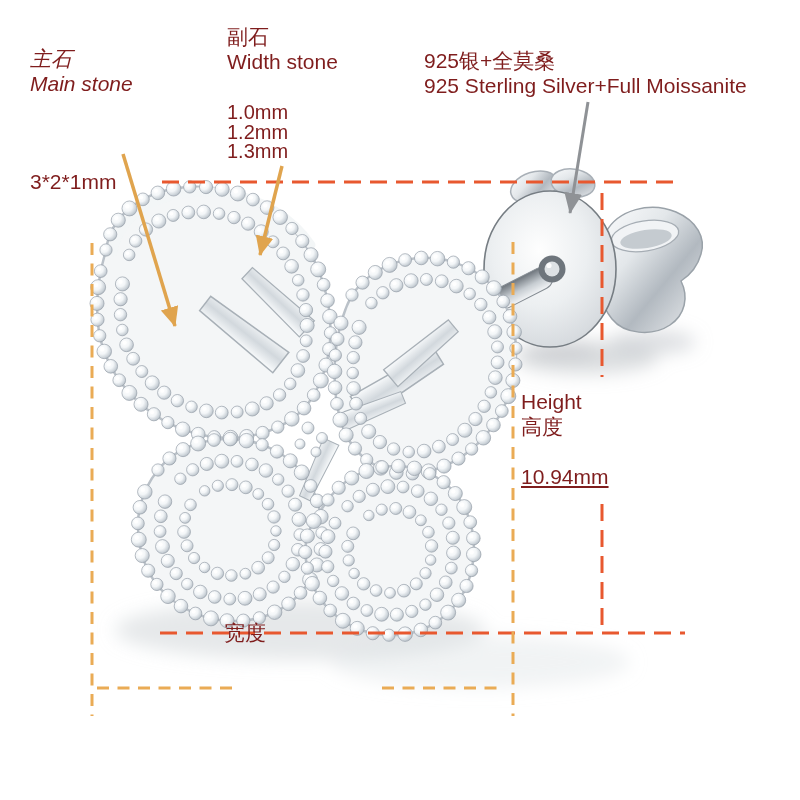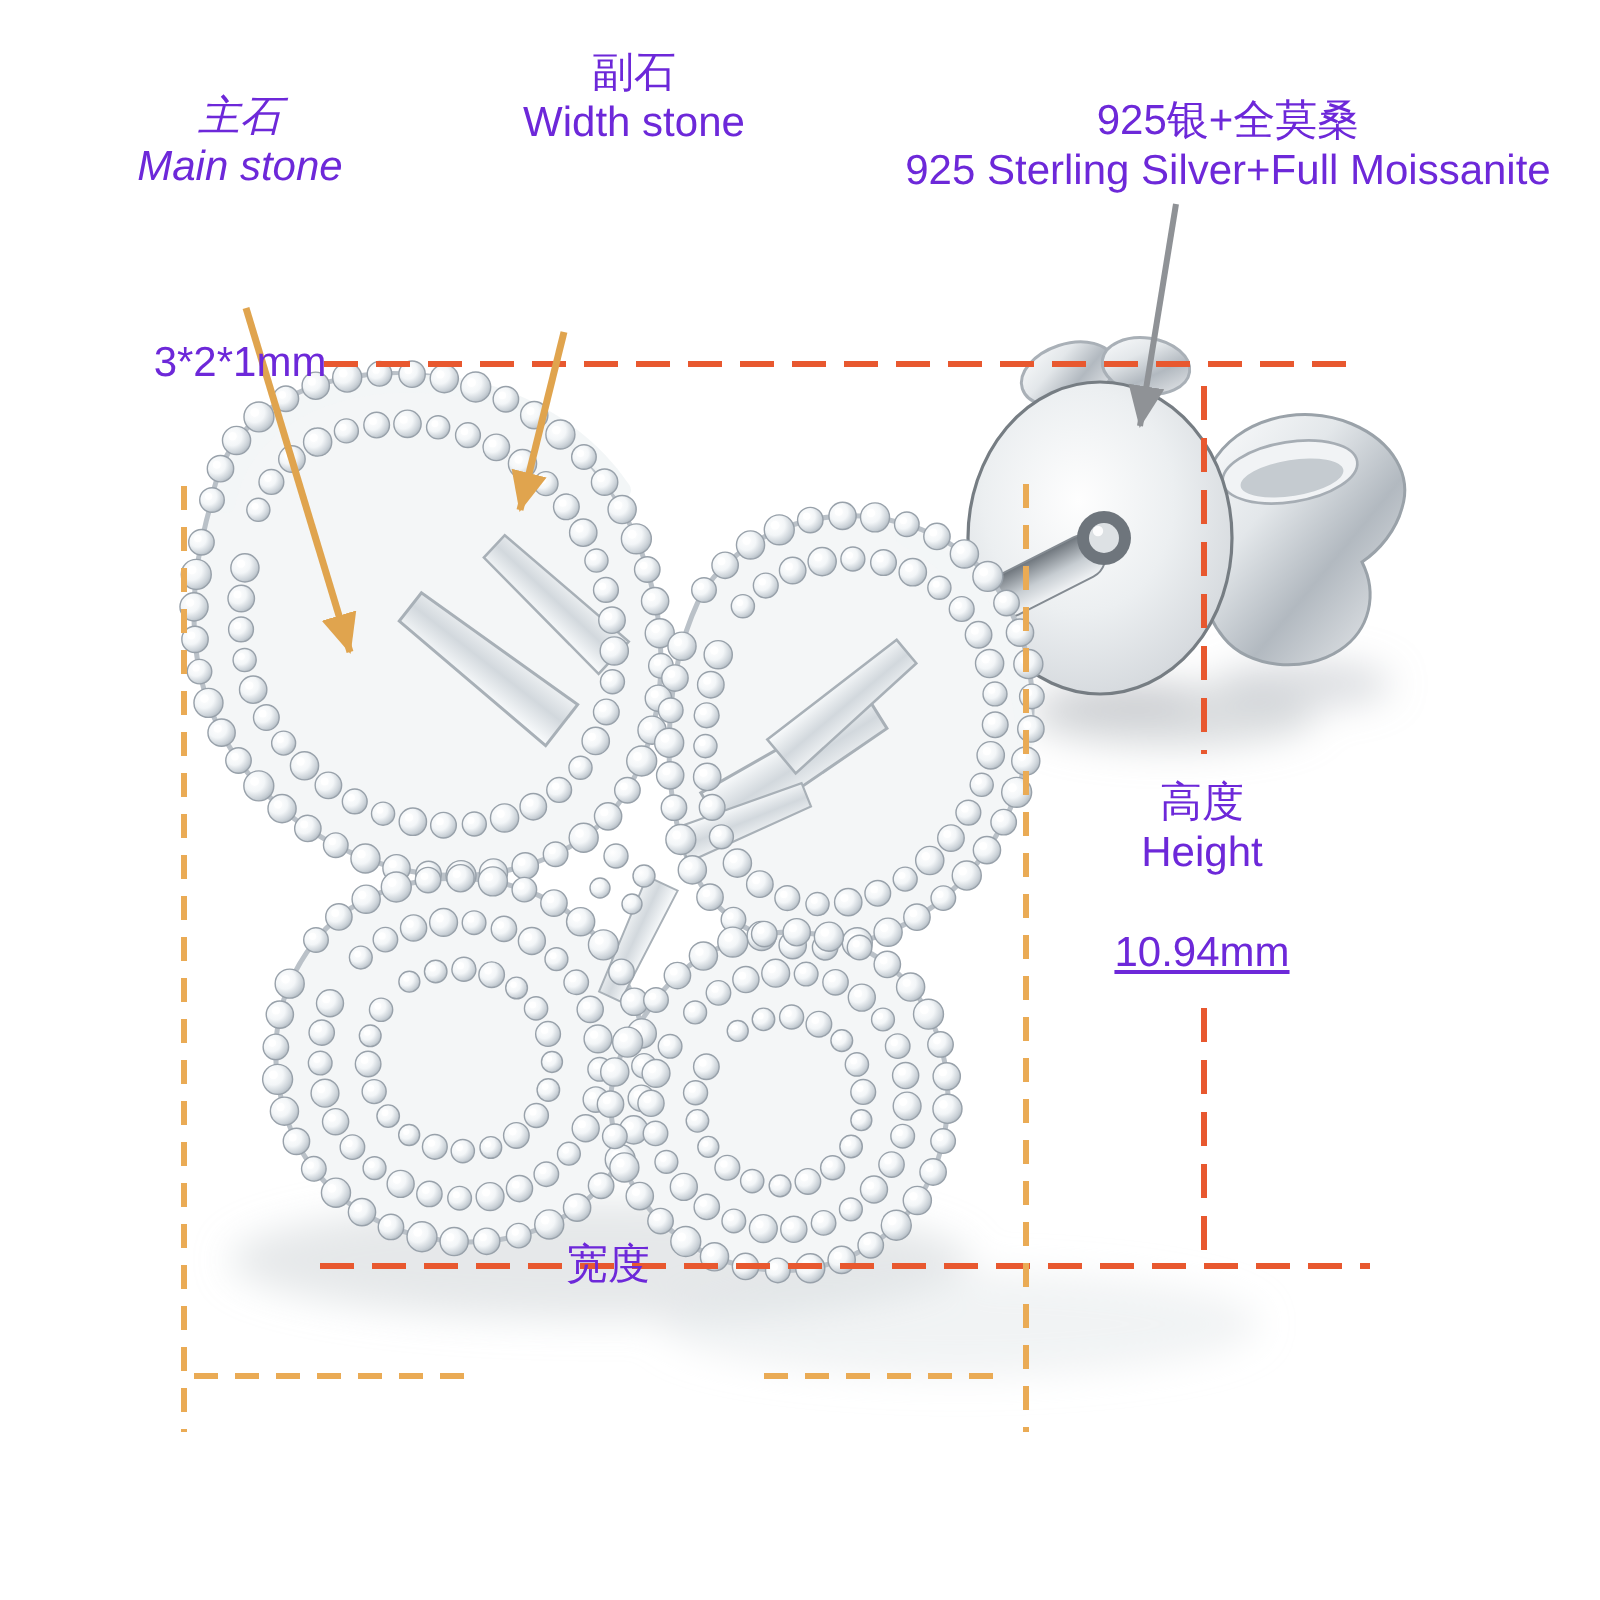--- a/index.html
+++ b/index.html
@@ -1,19 +1,19 @@
 <!DOCTYPE html>
 <html><head>
 <meta charset="utf-8">
 <style>
   html,body{margin:0;padding:0;background:#ffffff;}
   body{width:800px;height:800px;font-family:"Liberation Sans","DejaVu Sans",sans-serif;}
   .stage{position:relative;width:800px;height:800px;overflow:hidden;background:#ffffff;}
   .stage svg{position:absolute;left:0;top:0;}
-  .ann{position:absolute;text-align:center;color:#6d28d9;}
+  .ann{position:absolute;color:#7f1d1d;}
   .lbl{font-size:21px;line-height:25px;}
   .val{font-size:21px;line-height:25px;}
   .sizes{font-size:20px;line-height:19.5px;}
   .wing{fill:#f4f6f7;stroke:#bac1c8;stroke-width:2.5;}
   .rim{fill:none;stroke:#f2f5f7;stroke-width:9;stroke-linecap:round;opacity:.95;}
   .bag{fill:url(#bagG);stroke:#a8b0b7;stroke-width:1.5;}
   .stone{fill:url(#stoneG);stroke:#98a1aa;stroke-width:.7;}
   .glint{fill:#ffffff;opacity:.85;}
   .dashR{stroke-width:3;stroke-dasharray:17 9;fill:none;}
   .dashY{stroke-width:3;stroke-dasharray:12 8.5;fill:none;}
@@ -777,29 +777,34 @@
   <div class="ann lbl" style="left:30px;top:46px;width:180px;font-style:italic;">
     <div>主石</div>
     <div>Main stone</div>
   </div>
   <div class="ann val" style="left:30px;top:121px;width:180px;margin-top:48px;">3*2*1mm</div>
 
   <div class="ann lbl" style="left:227px;top:24px;width:180px;">
     <div>副石</div>
     <div>Width stone</div>
   </div>
+  <div class="ann sizes" style="left:227px;top:103px;width:180px;">
+    <div>1.0mm</div>
+    <div>1.2mm</div>
+    <div>1.3mm</div>
+  </div>
 
   <div class="ann lbl" style="left:424px;top:48px;width:380px;">
     <div>925银+全莫桑</div>
     <div>925 Sterling Silver+Full Moissanite</div>
   </div>
 
   <div class="ann lbl" style="left:521px;top:389px;width:160px;">
+    <div>Height</div>
     <div>高度</div>
-    <div>Height</div>
   </div>
   <div class="ann val" style="left:521px;top:464px;width:160px;text-decoration:underline;">10.94mm</div>
 
   <div class="ann lbl" style="left:224px;top:620px;width:160px;">
     <div>宽度</div>
   </div>
 
 </div>
 
 </body></html>

